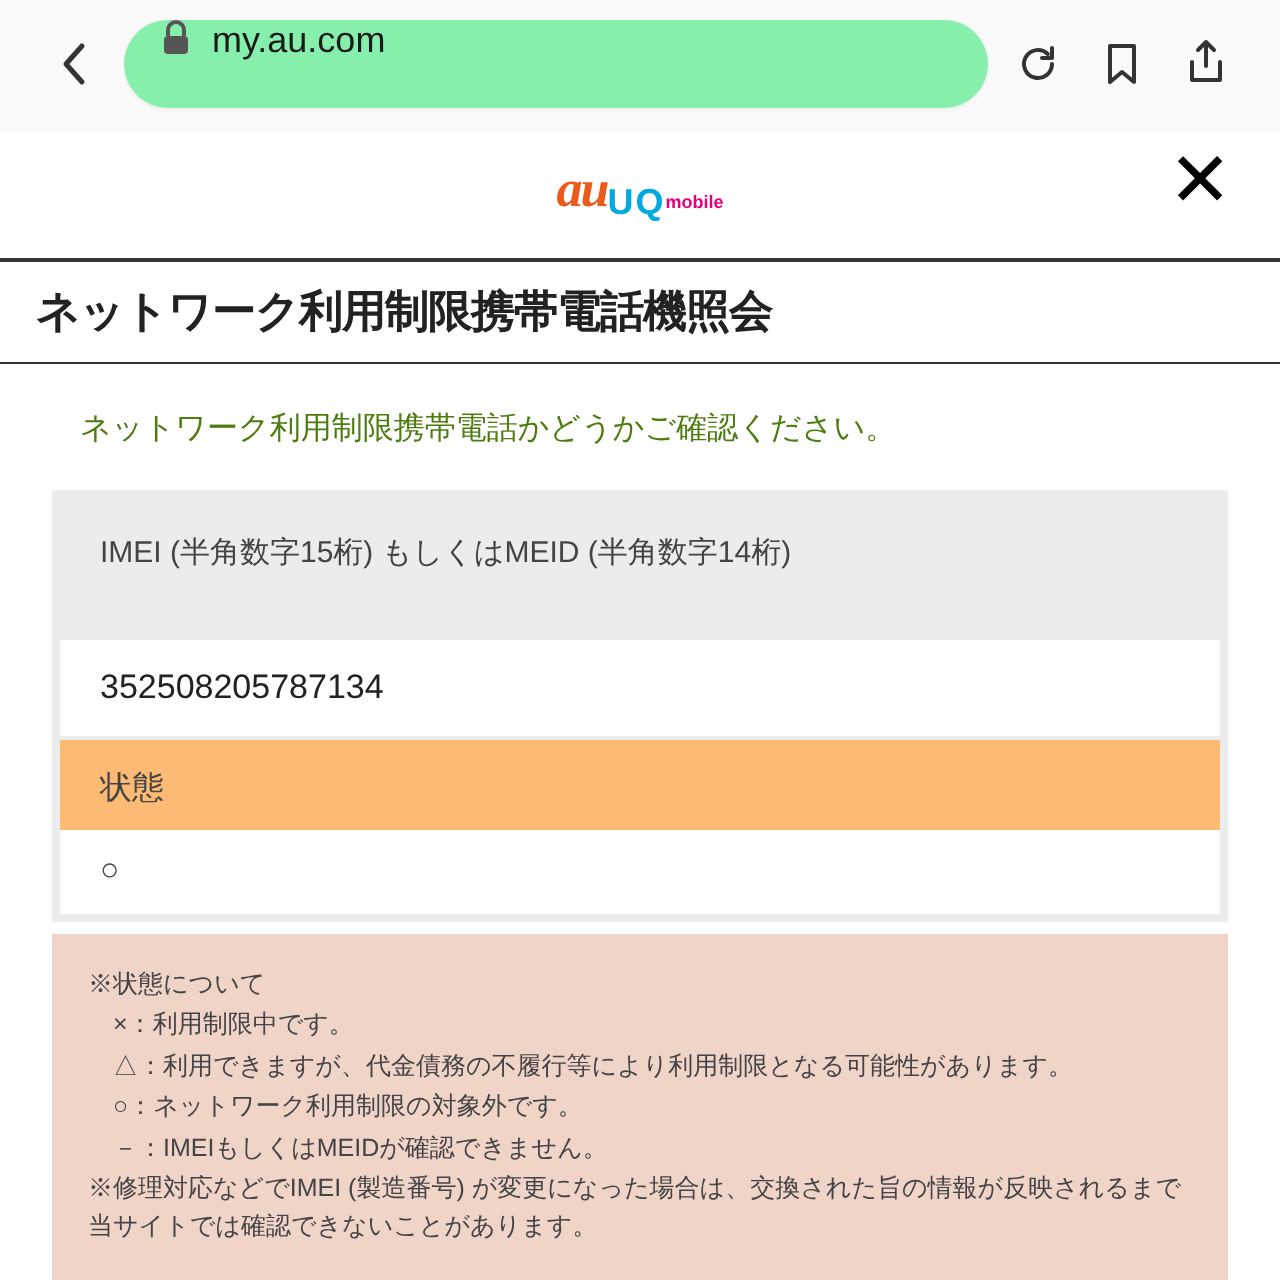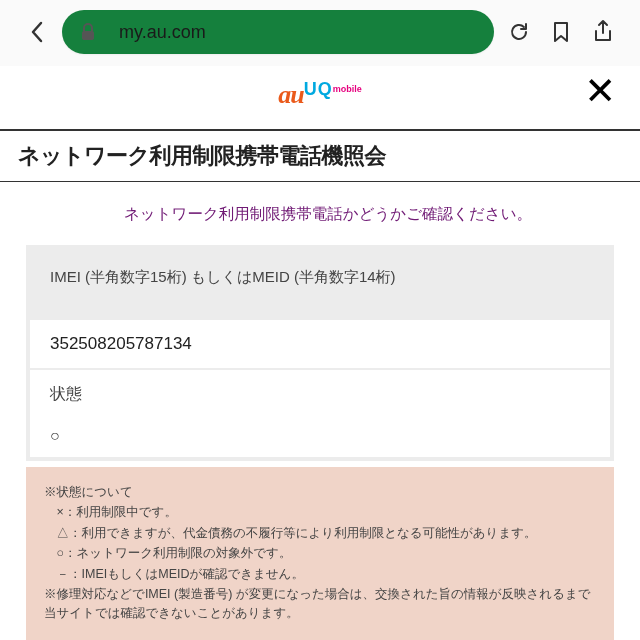--- a/index.html
+++ b/index.html
@@ -13,43 +13,42 @@
   .browser-bar {
     display: flex;
     align-items: center;
     padding: 10px 20px 12px 20px;
     gap: 8px;
     background: #fafafa;
   }
   .back-btn { width: 34px; display:flex; align-items:center; justify-content:center; cursor:pointer; }
   .url-pill {
     flex: 1;
-    background: #15803d;
+    background: #86efac;
     border-radius: 24px;
     height: 44px;
     display: flex;
-    align-items: center;
     padding: 0 18px;
-    gap: 23px;
+    gap: 10px;
     box-shadow: 0 1px 2px rgba(0,0,0,0.05);
   }
   .url-text { font-size: 18px; color: #1a1a1a; }
   .bar-icon { width: 34px; display:flex; align-items:center; justify-content:center; cursor:pointer; }
   .page {
     background: #fff;
     padding: 0;
   }
   .header-row {
     display: flex;
     align-items: center;
     justify-content: center;
     position: relative;
     padding: 14px 0 8px 0;
   }
-  .logos { display:flex; align-items:flex-start; }
+  .logos { display:flex; align-items:flex-end; }
   .au-logo {
     font-family: Georgia, serif;
     font-style: italic;
     font-weight: bold;
     font-size: 26px;
     color: #ea5a1b;
     letter-spacing: -1px;
   }
   .uq-logo {
     display:flex; flex-direction:row; align-items:center; line-height:1;
@@ -72,22 +71,21 @@
     padding: 10px 18px;
     font-size: 22px;
     font-weight: bold;
     color: #222;
     letter-spacing: -0.5px;
     margin-top: 11px;
   }
   .instruction {
     padding: 22px 24px 20px 40px;
     font-size: 15.5px;
-    color: #701a75;
-    text-align: center;
+    color: #4d7c0f;
   }
   .form-panel {
     margin: 0 26px;
     background: #ececec;
     padding: 4px;
   }
   .form-label {
     padding: 16px 20px;
     background: #ececec;
     font-size: 15px;
@@ -96,21 +94,21 @@
   }
   .form-value {
     background: #fff;
     margin: 15px 0 2px 0;
     padding: 14px 20px;
     font-size: 17px;
     color: #222;
   }
   .status-row {
     padding: 14px 20px 10px 20px;
-    background: #ffffff;
+    background: #fdba74;
     font-size: 16px;
     color: #444;
   }
   .status-val {
     background: #fff;
     padding: 12px 20px;
     font-size: 16px;
     color: #444;
   }
   .note-panel {

